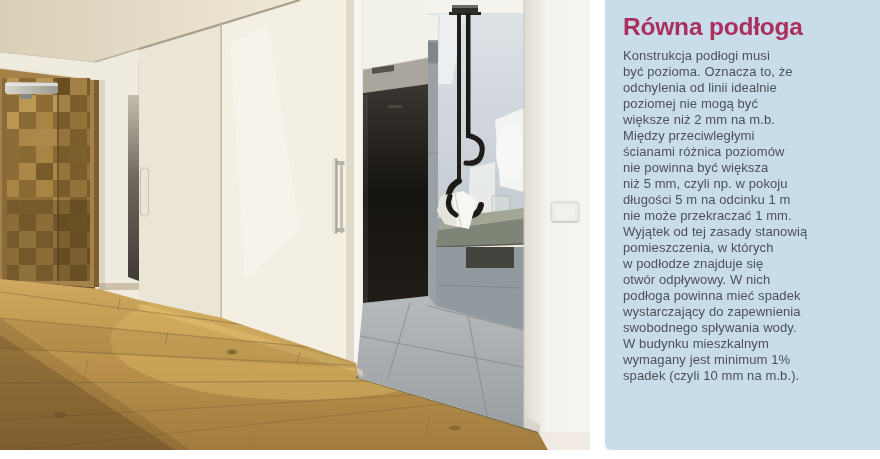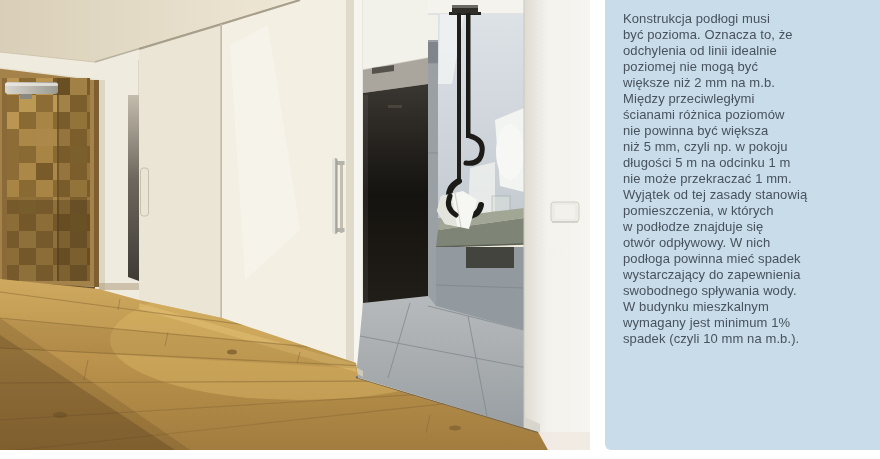--- a/index.html
+++ b/index.html
@@ -272,20 +272,21 @@
       <ellipse cx="60" cy="415" rx="7" ry="3" fill="#6e522a" opacity="0.4"></ellipse>
       <polygon points="0,318 190,450 0,450" fill="#3c2610" opacity="0.14"></polygon>
       <polygon points="0,335 175,450 0,450" fill="#3c2610" opacity="0.22"></polygon>
       <line x1="356" y1="377" x2="538" y2="432" stroke="#6f6555" stroke-width="2"></line>
     </g>
   </g>
 </svg>
 </div>
 
 <aside class="panel">
+  <h1>Równa podłoga</h1>
   <div class="bodytext">Konstrukcja podłogi musi
 być pozioma. Oznacza to, że
 odchylenia od linii idealnie
 poziomej nie mogą być
 większe niż 2 mm na m.b.
 Między przeciwległymi
 ścianami różnica poziomów
 nie powinna być większa
 niż 5 mm, czyli np. w pokoju
 długości 5 m na odcinku 1 m

